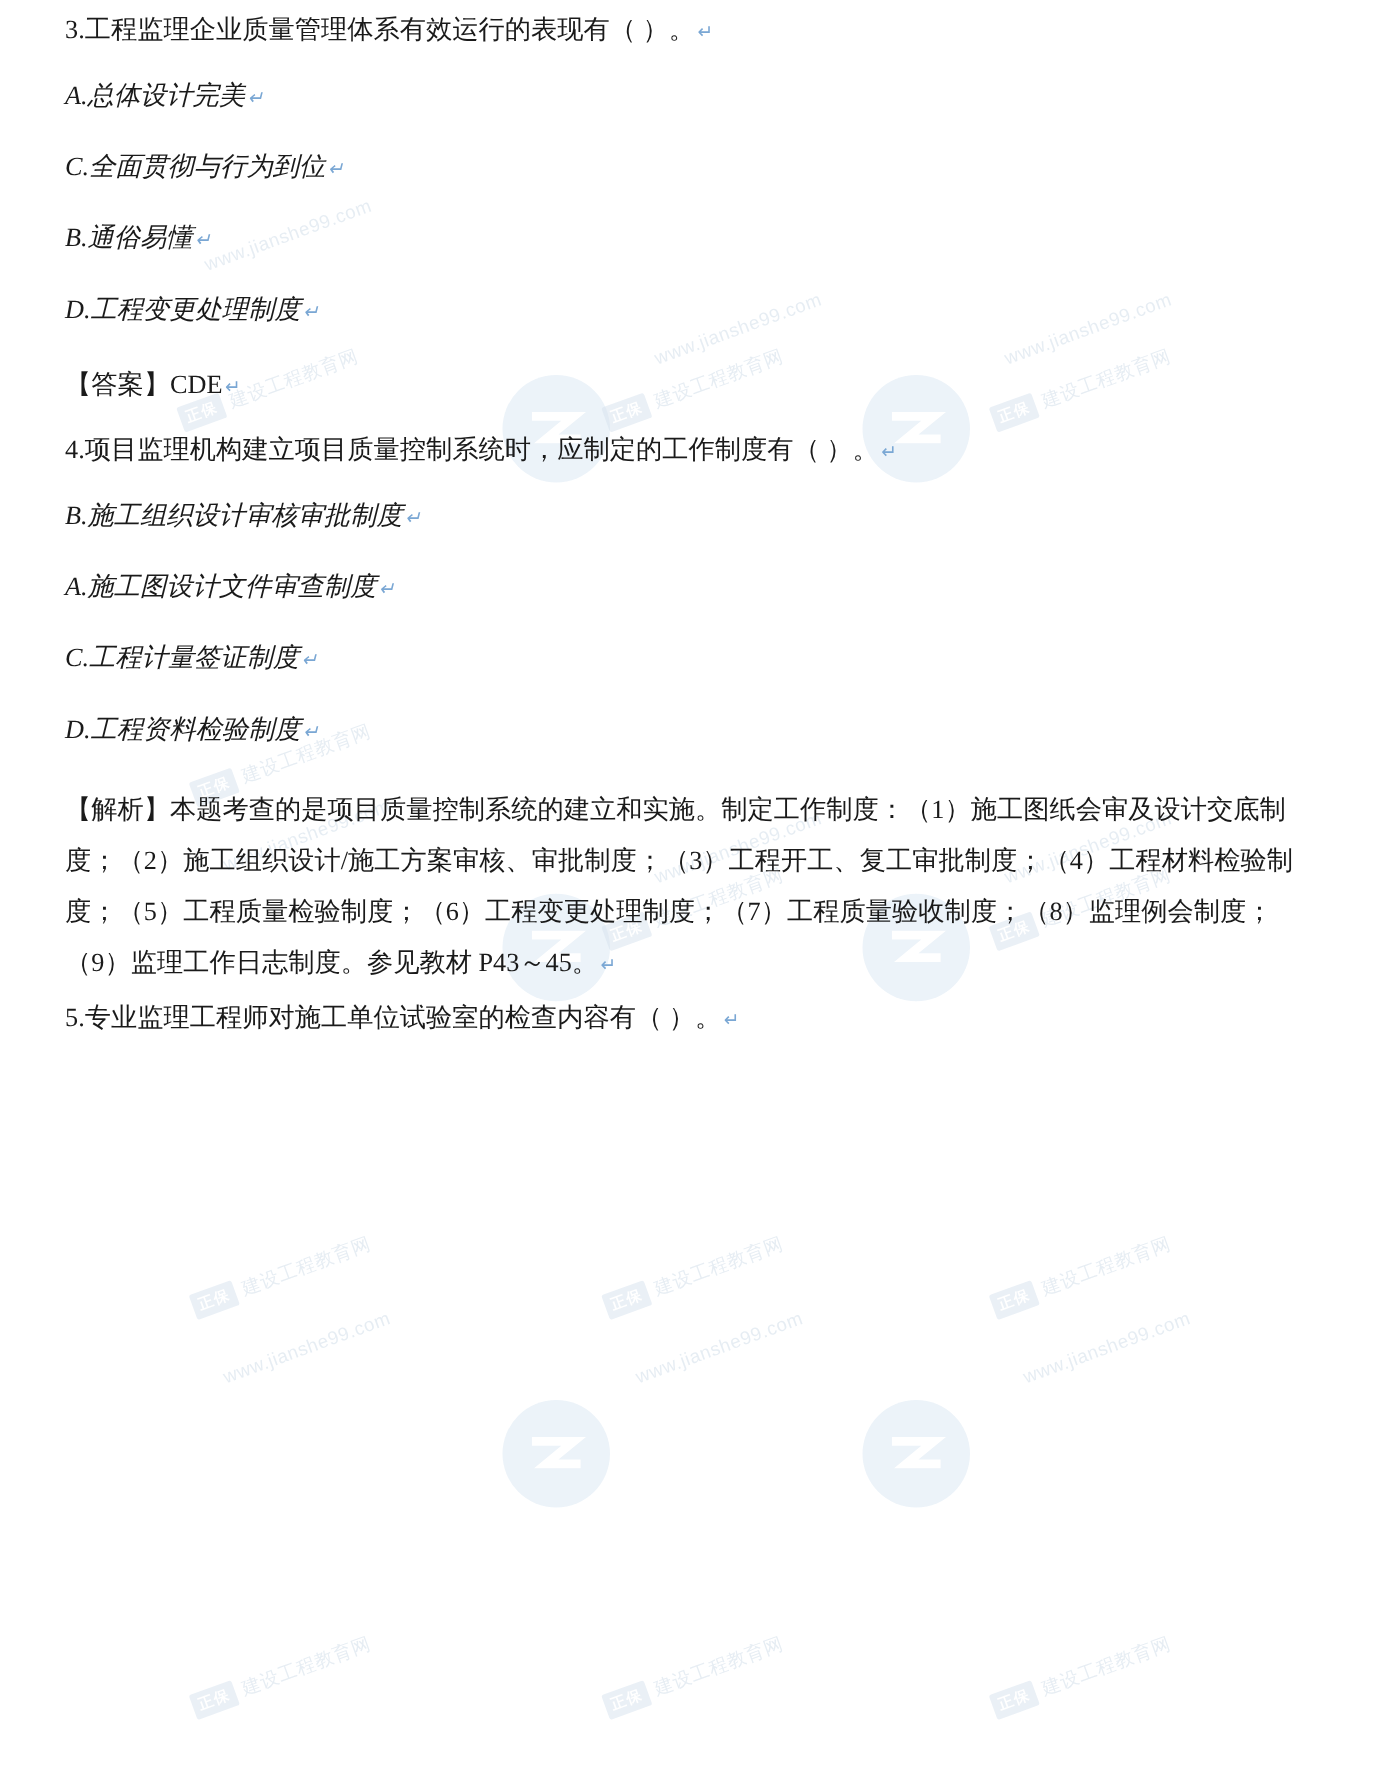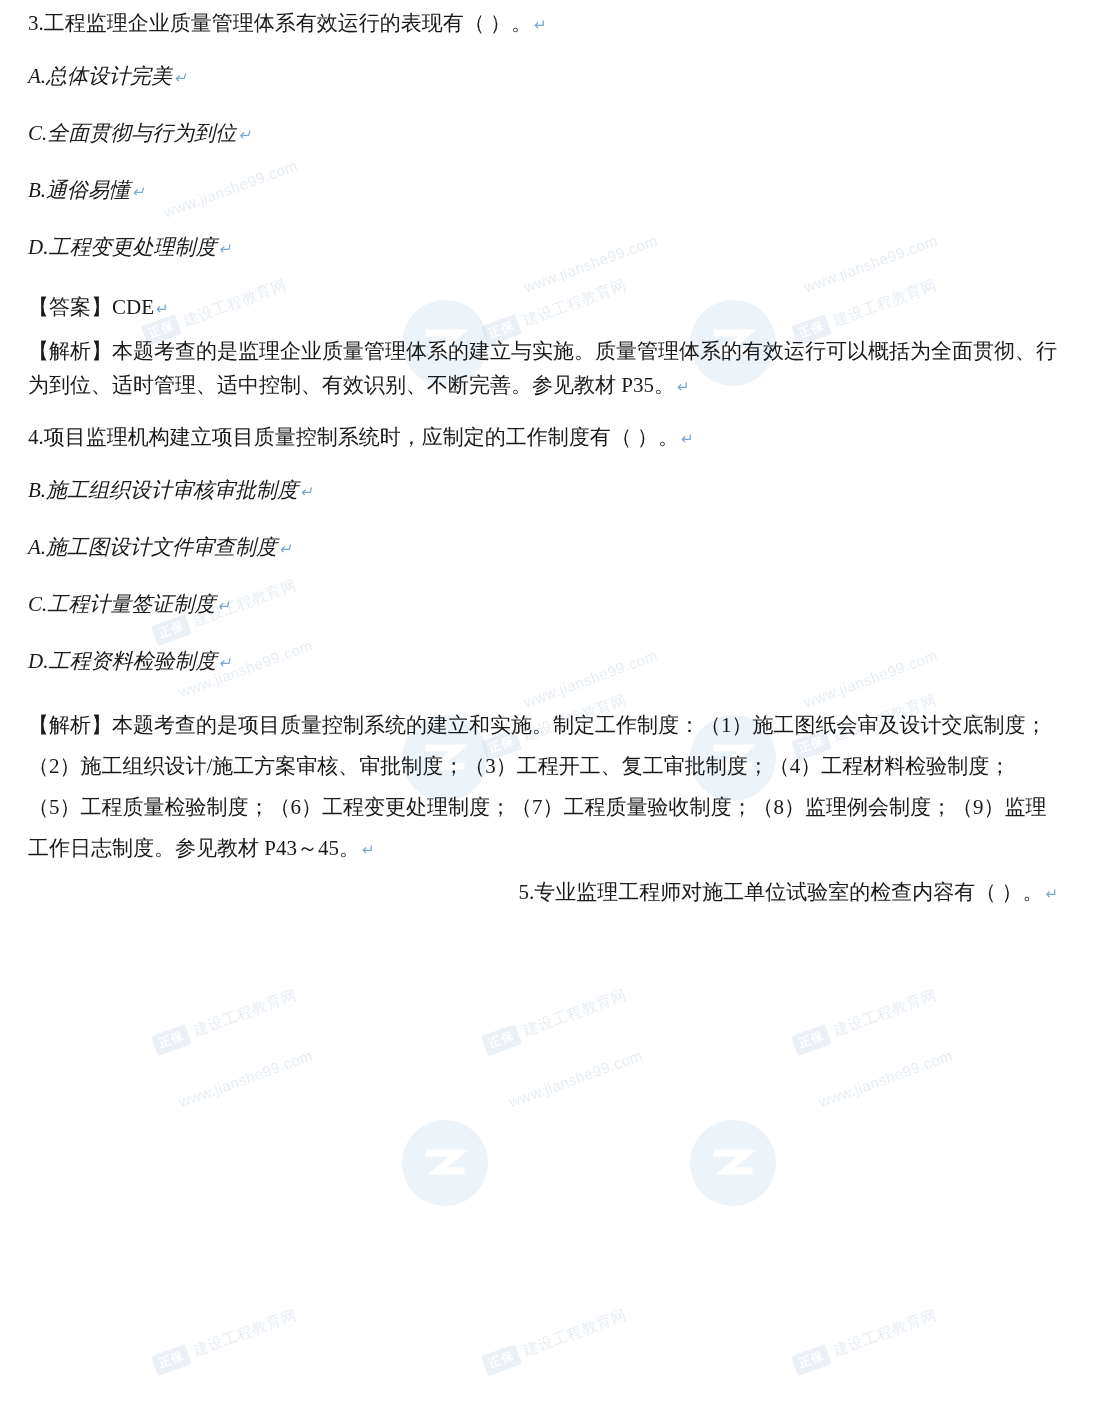--- a/index.html
+++ b/index.html
@@ -60,21 +60,21 @@
     display: flex;
     align-items: center;
     justify-content: center;
   }
   .wm-logo svg { display: block; }
 
   
   .doc {
     position: relative;
     z-index: 2;
-    padding: 10px 52px 0 28px;
+    padding: 10px 52px 0 52px;
     box-sizing: border-box;
   }
   .line {
     font-size: 21px;
     line-height: 1.28;
     margin: 0 0 26px 0;
     white-space: nowrap;
   }
   .line.opt { margin-bottom: 30px; font-style: italic; }
   .para {
@@ -216,31 +216,30 @@
 
   <p class="line opt"><span>C.全面贯彻与行为到位</span><span class="cr">↵</span></p>
 
   <p class="line opt"><span>B.通俗易懂</span><span class="cr">↵</span></p>
 
   <p class="line opt"><span>D.工程变更处理制度</span><span class="cr">↵</span></p>
 
 
   <p class="para tight ans"><span>【答案】CDE</span><span class="cr">↵</span></p>
 
-  <p class="para tight"><span>【解析】本题考查的是监理企业质量管理体系的建立与实施。质量管理体系的有效运行可以概括为全面贯彻、行为到位、适时管理、适中控制、有效识别、不断完善。参见教材 P35。</span><span class="cr">↵</span></p>
 
   <p class="line" style="margin-top:22px;"><span>4.项目监理机构建立项目质量控制系统时，应制定的工作制度有（    ）。</span><span class="cr">↵</span></p>
 
   <p class="line opt"><span>B.施工组织设计审核审批制度</span><span class="cr">↵</span></p>
 
   <p class="line opt"><span>A.施工图设计文件审查制度</span><span class="cr">↵</span></p>
 
   <p class="line opt"><span>C.工程计量签证制度</span><span class="cr">↵</span></p>
 
   <p class="line opt"><span>D.工程资料检验制度</span><span class="cr">↵</span></p>
 
 
 
   <p class="para"><span>【解析】本题考查的是项目质量控制系统的建立和实施。制定工作制度：（1）施工图纸会审及设计交底制度；（2）施工组织设计/施工方案审核、审批制度；（3）工程开工、复工审批制度；（4）工程材料检验制度；（5）工程质量检验制度；（6）工程变更处理制度；（7）工程质量验收制度；（8）监理例会制度；（9）监理工作日志制度。参见教材 P43～45。</span><span class="cr">↵</span></p>
 
-  <p class="line" style="margin-top:10px;text-align:right;"><span>5.专业监理工程师对施工单位试验室的检查内容有（    ）。</span><span class="cr">↵</span></p>
+  <p class="line" style="margin-top:10px;"><span>5.专业监理工程师对施工单位试验室的检查内容有（    ）。</span><span class="cr">↵</span></p>
 
 </div>
 
 </body></html>

